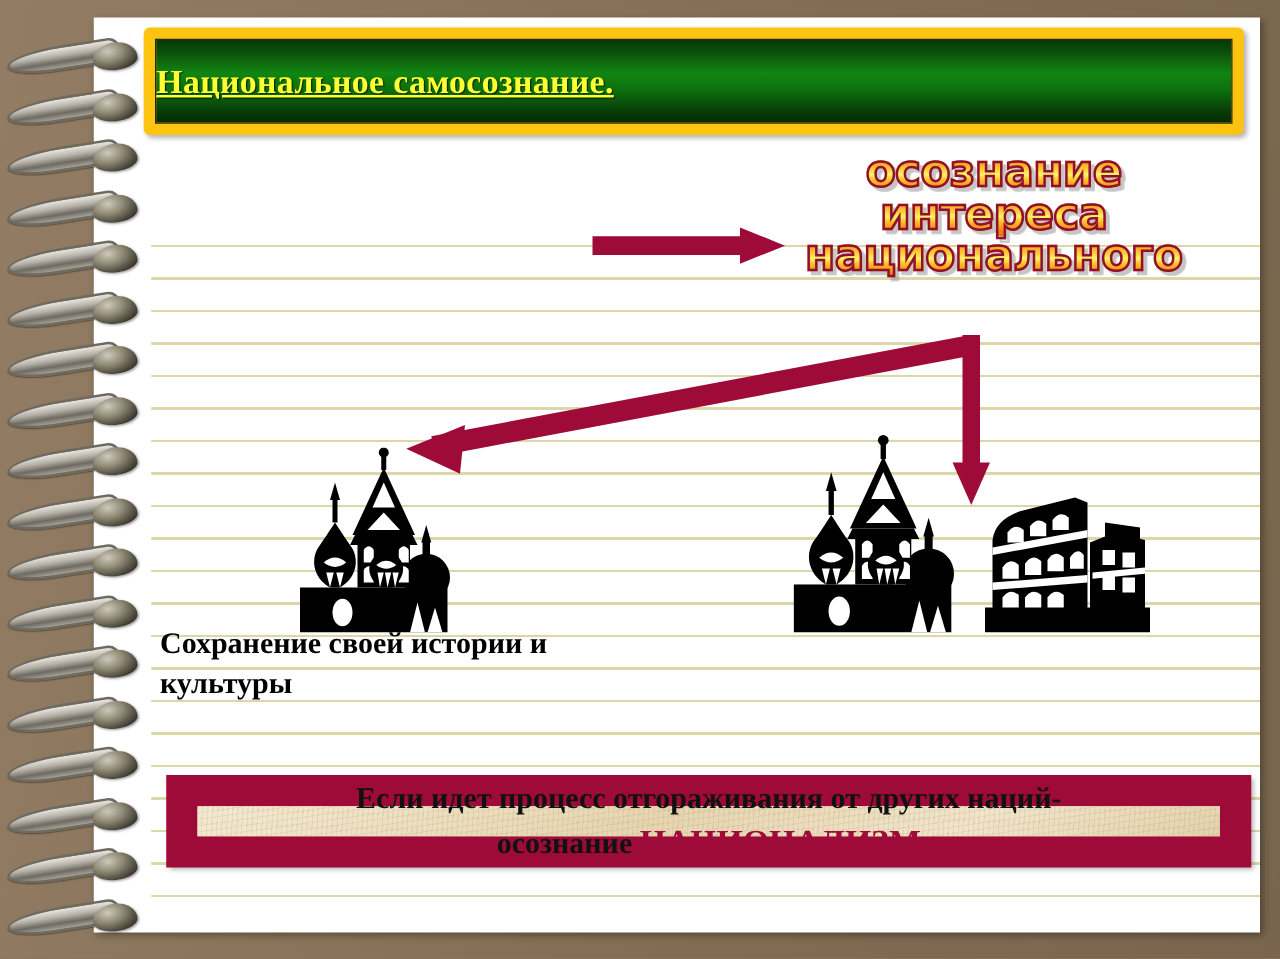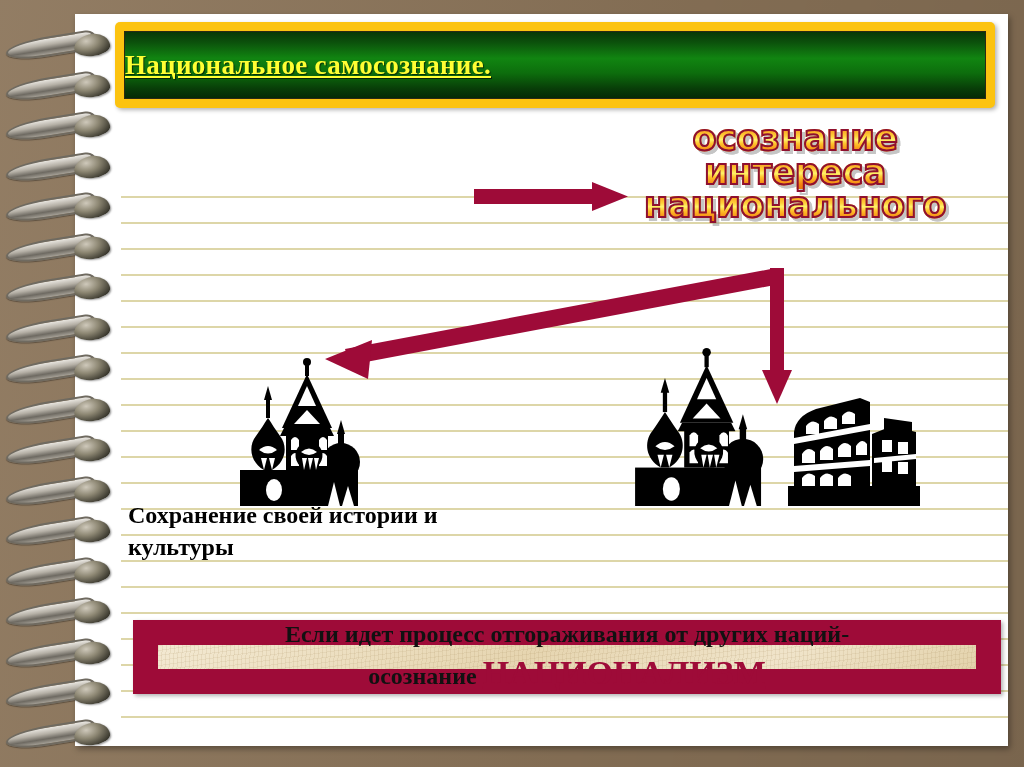--- a/index.html
+++ b/index.html
@@ -214,21 +214,21 @@
     color: #111111;
     font-weight: bold;
     font-size: 24px;
     line-height: 1.35;
     font-family: "Liberation Serif", "DejaVu Serif", serif;
   }
   .note-hi {
     color: #9e0b38;
     text-decoration: underline;
     font-weight: bold;
-    font-size: 34px;
+    font-size: 27px;
   }
 </style>
 </head>
 <body>
 
 <div id="slide">
 
   <div class="backing"></div>
 
   <div class="page">

